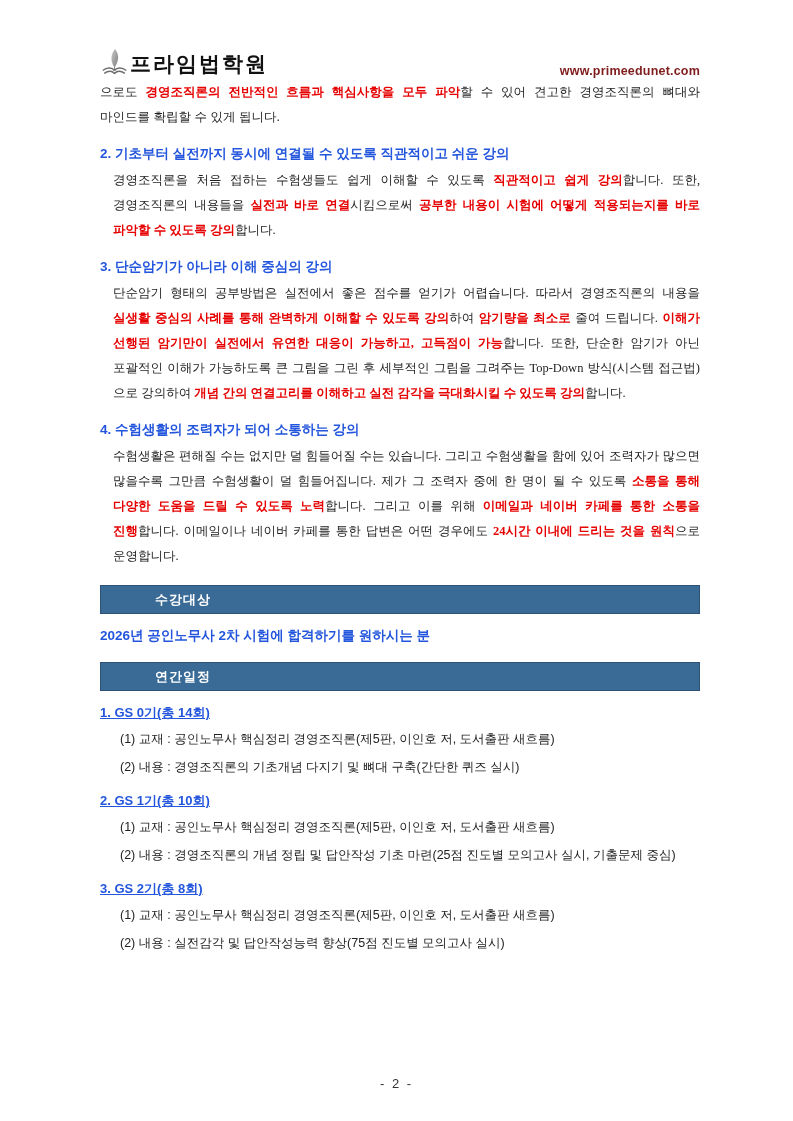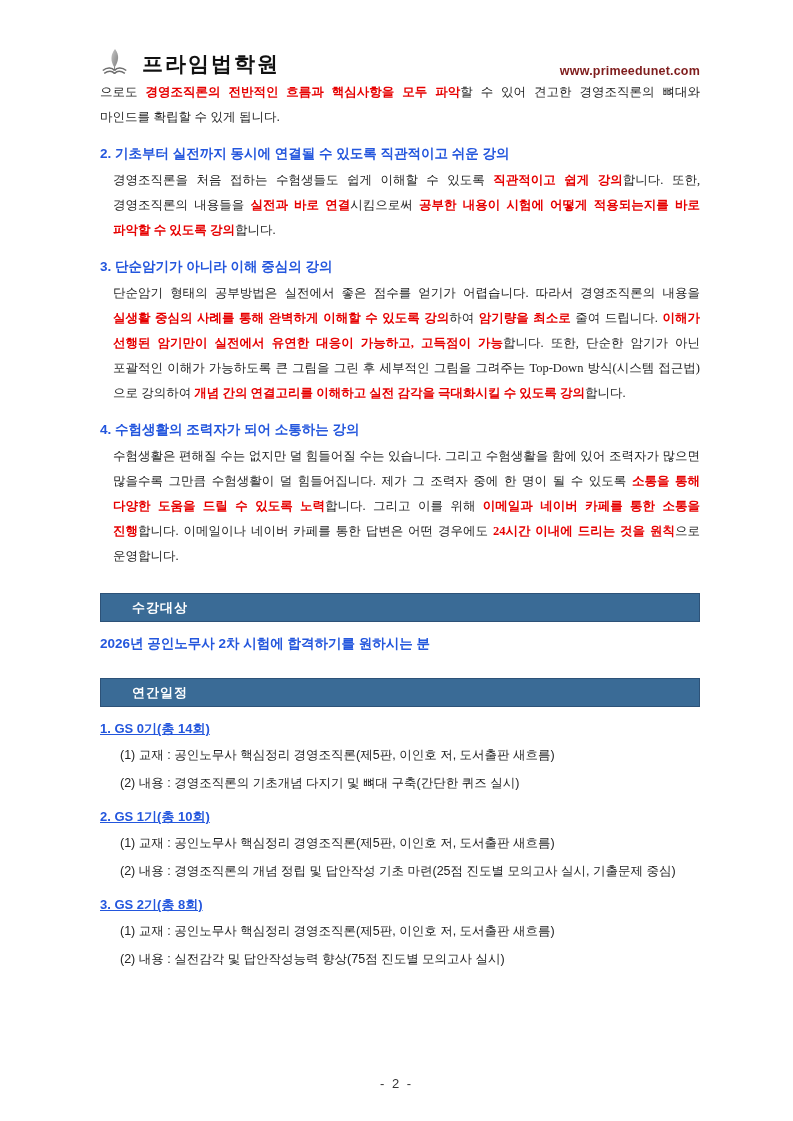--- a/index.html
+++ b/index.html
@@ -9,33 +9,33 @@
     --banner-border:#2d5278;
     --text-black:#222222;
   }
   *{margin:0;padding:0;box-sizing:border-box;}
   html,body{background:#e9e9e9;font-family:"Liberation Sans","DejaVu Sans",sans-serif;}
   .page{
     width:793px;height:1121px;background:#ffffff;margin:0 auto;
     padding:44px 93px 0 100px;position:relative;overflow:hidden;
   }
   .header{display:flex;justify-content:space-between;align-items:flex-end;height:34px;margin-bottom:2px;}
-  .brand{display:flex;align-items:flex-end;gap:12px;margin-top:12px;}
+  .brand{display:flex;align-items:flex-end;gap:0;margin-top:12px;}
   .logo-icon{display:inline-block;width:30px;height:30px;}
   .logo-text{font-size:21px;font-weight:bold;letter-spacing:2px;color:#111;font-family:"Liberation Serif","DejaVu Serif",serif;}
   .website{font-weight:bold;font-size:12.5px;color:#7f1d1d;letter-spacing:0.2px;}
   .body-text{font-size:12.5px;line-height:25px;text-align:justify;color:var(--text-black);word-break:keep-all;}
   .intro{margin-top:2px;}
   .sec-head{margin:14px 0 0;color:var(--heading-blue);font-size:13.5px;font-weight:bold;line-height:20px;}
   .sec-body{margin:4px 0 0 13px;font-family:Liberation Serif, serif;}
   .rb{color:var(--accent-red);font-weight:bold;}
   .banner{
-    margin-top:24px;height:29px;background:var(--banner-bg);
+    margin-top:16px;height:29px;background:var(--banner-bg);
     border:1px solid var(--banner-border);
-    color:#ffffff;font-weight:bold;font-size:13px;line-height:27px;padding-left:31px;
+    color:#ffffff;font-weight:bold;font-size:13px;line-height:27px;padding-left:54px;
     letter-spacing:1px;
   }
   .target-text{margin:12px 0 0;color:var(--heading-blue);font-weight:bold;font-size:13.5px;line-height:20px;}
   .gs-item{margin-top:12px;}
   .gs-title{color:var(--heading-blue);font-size:13px;font-weight:bold;line-height:20px;text-decoration:underline;}
   .gs-line{
     margin-top:4px;font-size:12.5px;line-height:24px;color:var(--text-black);
     padding-left:38px;text-indent:-18px;text-align:justify;word-break:keep-all;
   }
   .footer{position:absolute;left:0;right:0;bottom:30px;text-align:center;font-size:13px;color:#333;letter-spacing:2px;}

